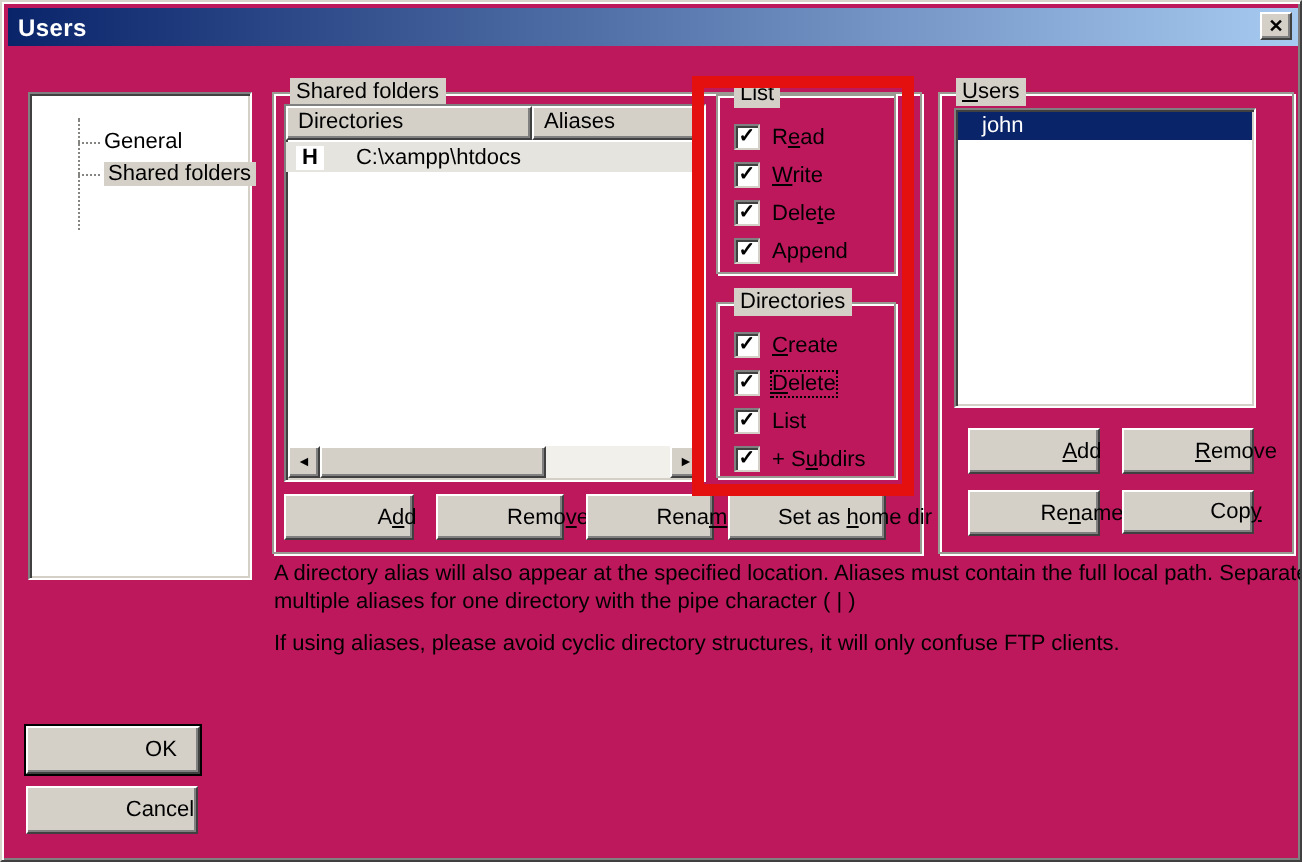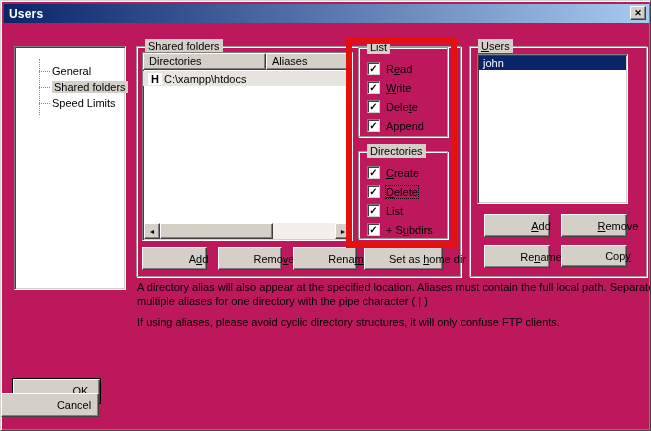--- a/index.html
+++ b/index.html
@@ -63,21 +63,21 @@
   
   .listview { position:absolute; left:141px; top:51px; width:211px; height:189px; }
   .lv-header { display:flex; height:17px; }
   .lv-hcell {
     background:#d4d0c8; border:1px solid; border-color:#ffffff #404040 #404040 #ffffff;
     box-shadow: inset -1px -1px 0 #808080;
     padding:1px 0 0 5px; overflow:hidden; white-space:nowrap;
   }
   .lv-row { display:flex; align-items:center; height:15px; margin-top:1px; background:#e6e4df; }
   .home-badge { background:#fff; font-weight:bold; padding:0 3px; margin-left:5px; }
-  .lv-dir { padding-left:2px; white-space:nowrap; }
+  .lv-dir { padding-left:16px; white-space:nowrap; }
 
   .hscroll { position:absolute; left:1px; right:1px; bottom:1px; height:16px; background:#f2f0ea; display:flex; }
   .sb-btn {
     width:16px; height:16px; flex:none; background:#d4d0c8;
     border:1px solid; border-color:#ffffff #404040 #404040 #ffffff;
     box-shadow: inset -1px -1px 0 #808080;
     display:flex; align-items:center; justify-content:center; font-size:7px; line-height:1;
   }
   .sb-thumb {
     width:113px; height:16px; flex:none; background:#d4d0c8;
@@ -94,21 +94,21 @@
     border:1px solid; border-color:#808080 #d4d0c8 #d4d0c8 #808080;
     box-shadow: inset 1px 1px 0 #404040, inset -1px -1px 0 #ffffff;
     display:flex; align-items:center; justify-content:center;
     font-size:10px; font-weight:bold; line-height:1;
   }
   .opt-label { white-space:nowrap; }
   .opt-label.focused { outline:1px dotted #000; }
 
   
   .users-list { position:absolute; left:476px; top:53px; width:151px; height:150px; }
-  .user-row { height:14px; line-height:14px; background:#0a246a; color:#fff; padding-left:4px; margin:1px; }
+  .user-row { height:14px; line-height:14px; background:#0a246a; color:#fff; padding-left:12px; margin:1px; }
 
   .annotation-rect {
     position:absolute; left:345px; top:37px; width:111px; height:210px;
     border:6px solid #e40f0f; z-index:50; pointer-events:none;
   }
 
   .notes { position:absolute; left:136px; top:279px; width:524px; line-height:14px; }
   .notes p + p { margin-top:7px; }
 </style>
 </head>
@@ -121,21 +121,20 @@
     <div class="close-btn">
       <span>✕</span>
     </div>
   </div>
 
   <span class="label" style="left:13px; top:31px;margin-top:20px;">Page:</span>
   <div class="tree sunken">
     <div class="tree-vline"></div>
     <div class="tree-item"><span>General</span></div>
     <div class="tree-item"><span class="sel">Shared folders</span></div>
-    <div class="tree-item"><span>Speed Limits</span></div>
   </div>
 
   <div class="groupbox" style="left:135px; top:45px; width:325px; height:231px;">
     <span class="group-label">Shared folders</span>
   </div>
 
   <div class="listview sunken">
     <div class="lv-header">
       <div class="lv-hcell" style="width:123px;">Directories</div>
       <div class="lv-hcell" style="flex:1;">Aliases</div>
@@ -248,20 +247,20 @@
     </div>
   <div class="win-btn" style="left:560px; top:244px; width:66px; height:22px;">
       <span>Cop<u>y</u></span>
     </div>
 
   <div class="notes">
     <p>A directory alias will also appear at the specified location. Aliases must contain the full local path. Separate multiple aliases for one directory with the pipe character ( | )</p>
     <p>If using aliases, please avoid cyclic directory structures, it will only confuse FTP clients.</p>
   </div>
 
-  <div class="win-btn btn-default" style="left:12px; top:378px; width:87px; height:24px;">
+  <div class="win-btn btn-default" style="left:12px; top:362px; width:87px; height:24px;">
       <span>OK</span>
     </div>
-  <div class="win-btn" style="left:0; top:392px; width:98px; height:24px;">
+  <div class="win-btn" style="left:12px; top:392px; width:86px; height:24px;">
       <span>Cancel</span>
     </div>
 
 </div>
 
 </body></html>

